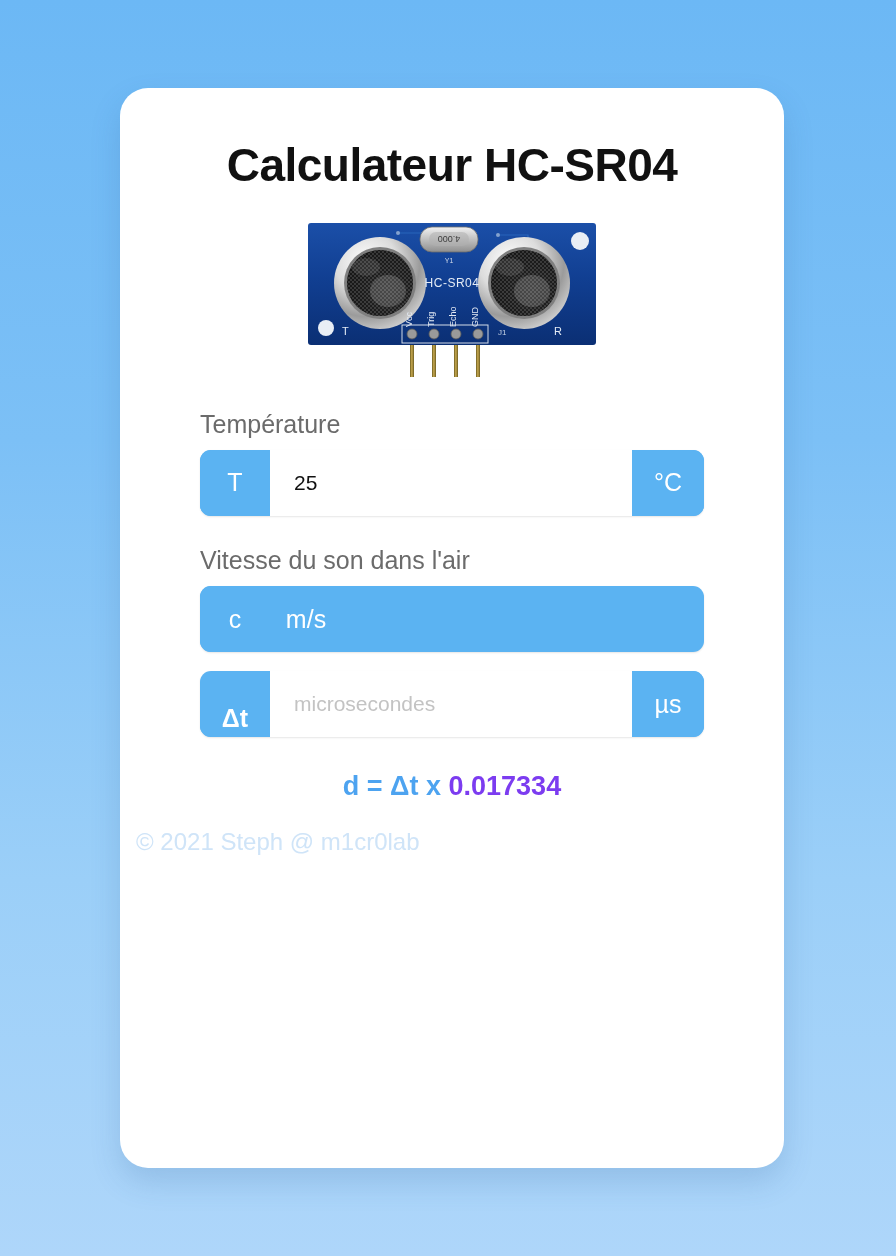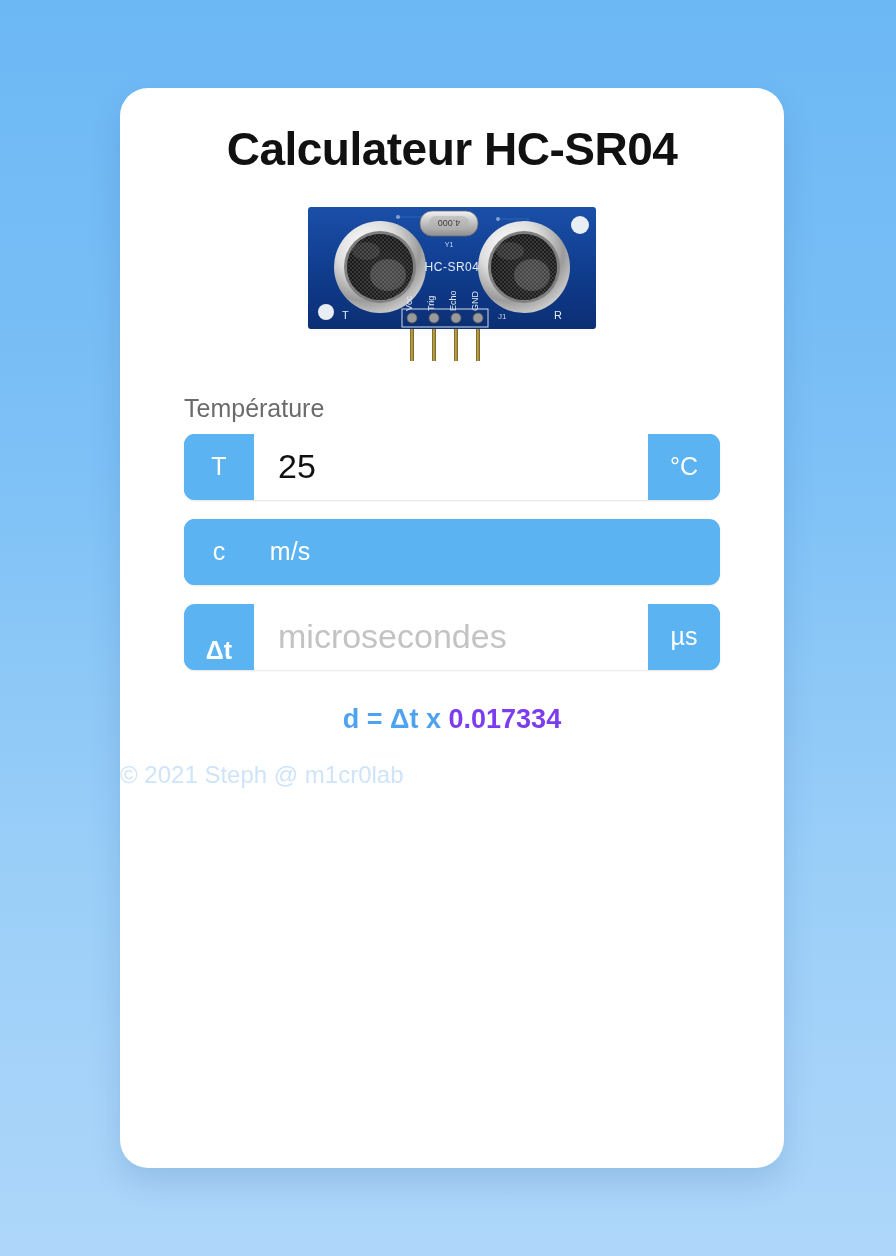--- a/index.html
+++ b/index.html
@@ -20,21 +20,21 @@
   
   .card {
     position: absolute;
     left: 120px;
     top: 88px;
     width: 664px;
     height: 1080px;
     background: #ffffff;
     border-radius: 28px;
     box-shadow: 0 14px 30px rgba(40, 90, 150, 0.18);
-    padding: 0;
+    padding: 16px;
   }
 
   
   .title {
     text-align: center;
     font-size: 46px;
     font-weight: 700;
     color: #111111;
     letter-spacing: -0.5px;
     padding-top: 36px;
@@ -91,21 +91,21 @@
   .addon-prefix { width: 70px; }
   .addon-suffix { width: 72px; }
   .addon-delta { font-weight: 700; margin-top: 28px; }
 
   .text-input {
     flex: 1 1 auto;
     border: none;
     outline: none;
     background: #ffffff;
     font-family: "Liberation Sans", sans-serif;
-    font-size: 34px;
+    font-size: 21px;
     color: #111111;
     padding: 0 0 0 24px;
     height: 100%;
     min-width: 0;
   }
   .text-input::placeholder { color: #c3c3c3; }
 
   
   .formula {
     text-align: center;
@@ -226,20 +226,21 @@
     <div class="field">
       <div class="field-label">Température</div>
       <div class="input-group">
         <span class="addon addon-prefix">T</span>
         <input class="text-input" type="text" value="25" placeholder="" style="">
         <span class="addon addon-suffix">°C</span>
       </div>
     </div>
 
     <div class="field">
+      <div class="field-label">Vitesse du son dans l'air</div>
       <div class="input-group">
         <span class="addon addon-prefix">c</span>
         <span class="addon addon-suffix">m/s</span>
       </div>
     </div>
 
     <div class="field">
       <div class="input-group">
         <span class="addon addon-prefix addon-delta">Δt</span>
         <input class="text-input" type="text" value="" placeholder="microsecondes" style="">

